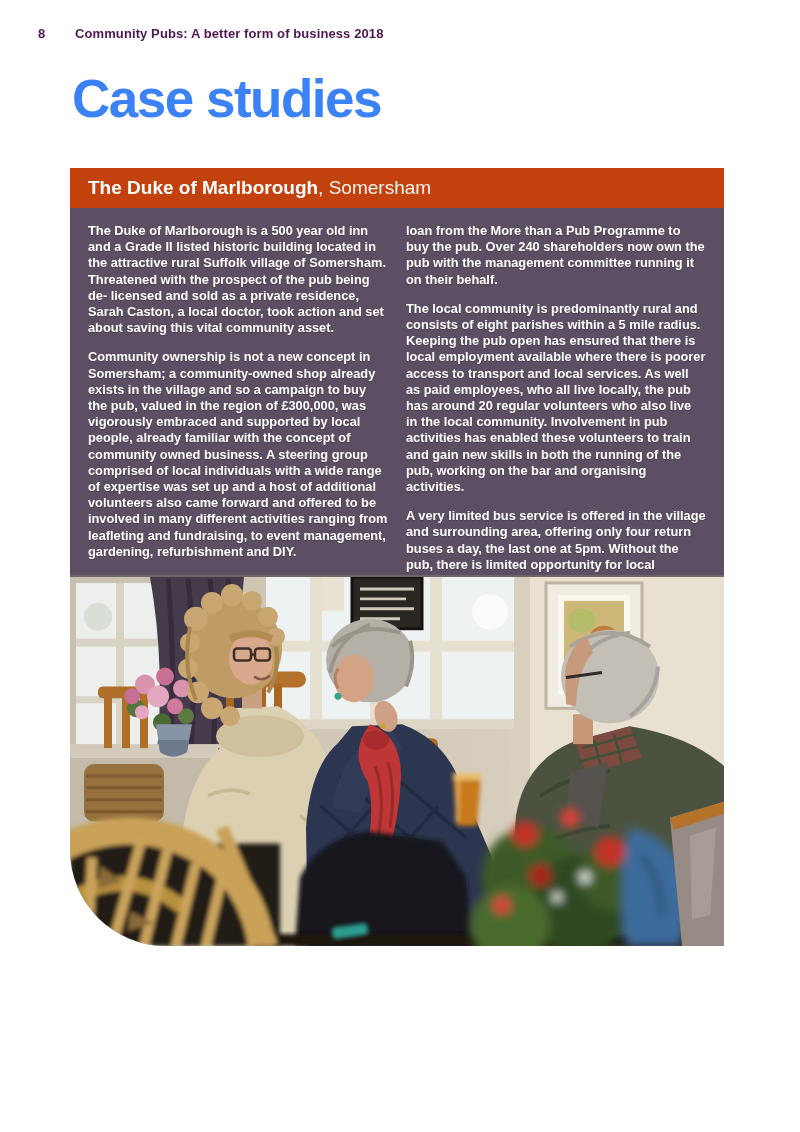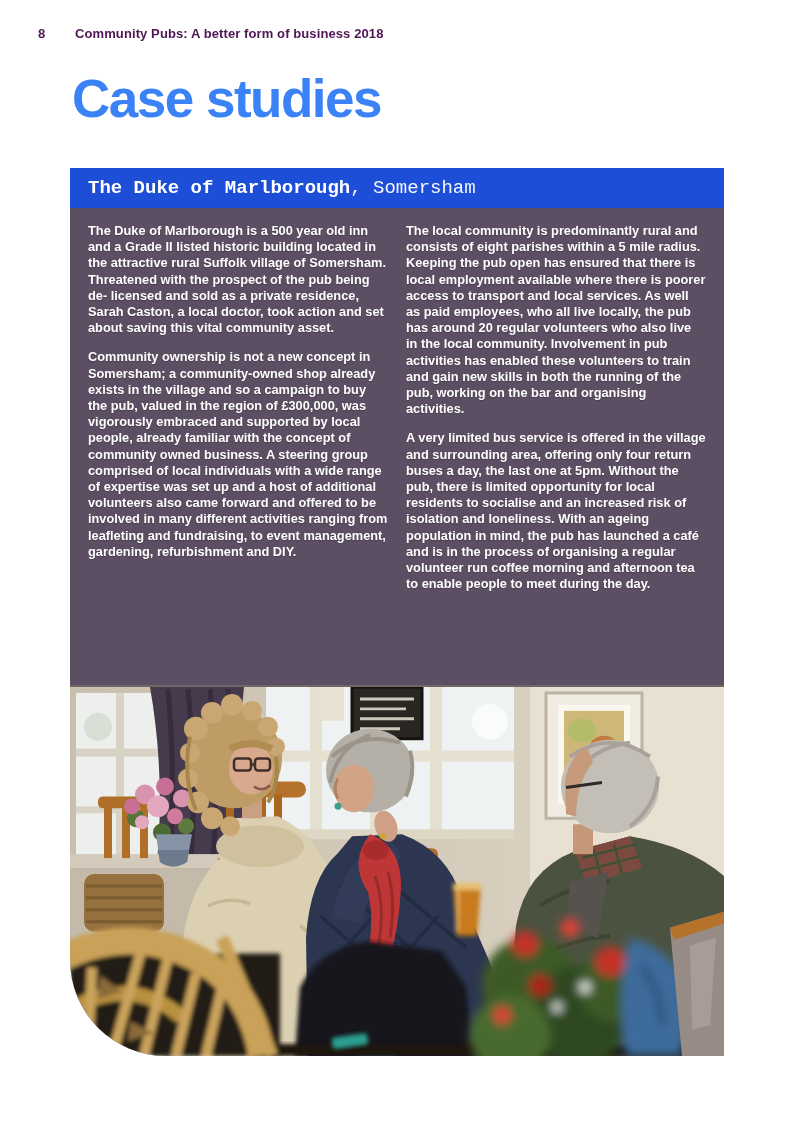--- a/index.html
+++ b/index.html
@@ -16,28 +16,28 @@
   .page-header .ptitle { font-weight:600; letter-spacing:.1px; }
   .main-heading {
     position:absolute; top:68px; left:72px;
     color:#3b82f6; font-size:53px; font-weight:800; letter-spacing:-1.5px;
   }
   .card {
     position:absolute; left:70px; top:168px; width:654px;
     background:#5c4f63; border-radius:0 0 0 96px; overflow:hidden;
   }
   .card-title {
-    background:#1d4ed8; height:40px; line-height:40px;
+    background:#c2410c; height:40px; line-height:40px;
     padding:0 18px; color:#fff; font-size:19px;
-    white-space:nowrap; overflow:hidden;font-family:Liberation Mono, monospace;
+    white-space:nowrap; overflow:hidden;
   }
   .card-title .bold { font-weight:700; }
   .card-title .light { font-weight:400; opacity:.95; }
   .card-body {
-    height:477px; padding:15px 18px 6px 18px;
+    height:367px; padding:15px 18px 6px 18px;
     display:flex; gap:18px;
     color:#ffffff; font-size:12.8px; line-height:16.2px; font-weight:600;
     text-shadow:0 1px 1px rgba(0,0,0,.22);
     overflow:hidden;
   }
   .col { width:300px; }
   .col p { margin-bottom:13px; }
   .photo {
     width:654px; height:371px; overflow:hidden;
     border-radius:0 0 0 96px;
@@ -58,20 +58,21 @@
 <div class="card">
   <div class="card-title">
     <span class="bold">The Duke of Marlborough</span><span class="light">, Somersham</span>
   </div>
   <div class="card-body">
     <div class="col">
       <p>The Duke of Marlborough is a 500 year old inn and a Grade II listed historic building located in the attractive rural Suffolk village of Somersham. Threatened with the prospect of the pub being de- licensed and sold as a private residence, Sarah Caston, a local doctor, took action and set about saving this vital community asset.</p>
       <p>Community ownership is not a new concept in Somersham; a community-owned shop already exists in the village and so a campaign to buy the pub, valued in the region of £300,000, was vigorously embraced and supported by local people, already familiar with the concept of community owned business. A steering group comprised of local individuals with a wide range of expertise was set up and a host of additional volunteers also came forward and offered to be involved in many different activities ranging from leafleting and fundraising, to event management, gardening, refurbishment and DIY.</p>
     </div>
     <div class="col">
+      <p>loan from the More than a Pub Programme to buy the pub. Over 240 shareholders now own the pub with the management committee running it on their behalf.</p>
       <p>The local community is predominantly rural and consists of eight parishes within a 5 mile radius. Keeping the pub open has ensured that there is local employment available where there is poorer access to transport and local services. As well as paid employees, who all live locally, the pub has around 20 regular volunteers who also live in the local community. Involvement in pub activities has enabled these volunteers to train and gain new skills in both the running of the pub, working on the bar and organising activities.</p>
       <p>A very limited bus service is offered in the village and surrounding area, offering only four return buses a day, the last one at 5pm. Without the pub, there is limited opportunity for local residents to socialise and an increased risk of isolation and loneliness. With an ageing population in mind, the pub has launched a café and is in the process of organising a regular volunteer run coffee morning and afternoon tea to enable people to meet during the day.</p>
     </div>
   </div>
 
   <div class="photo">
     <svg viewBox="0 0 654 371" preserveAspectRatio="none">
       <defs>
         <filter id="b1" x="-20%" y="-20%" width="140%" height="140%">
             <feGaussianBlur stdDeviation="2.2"></feGaussianBlur>

